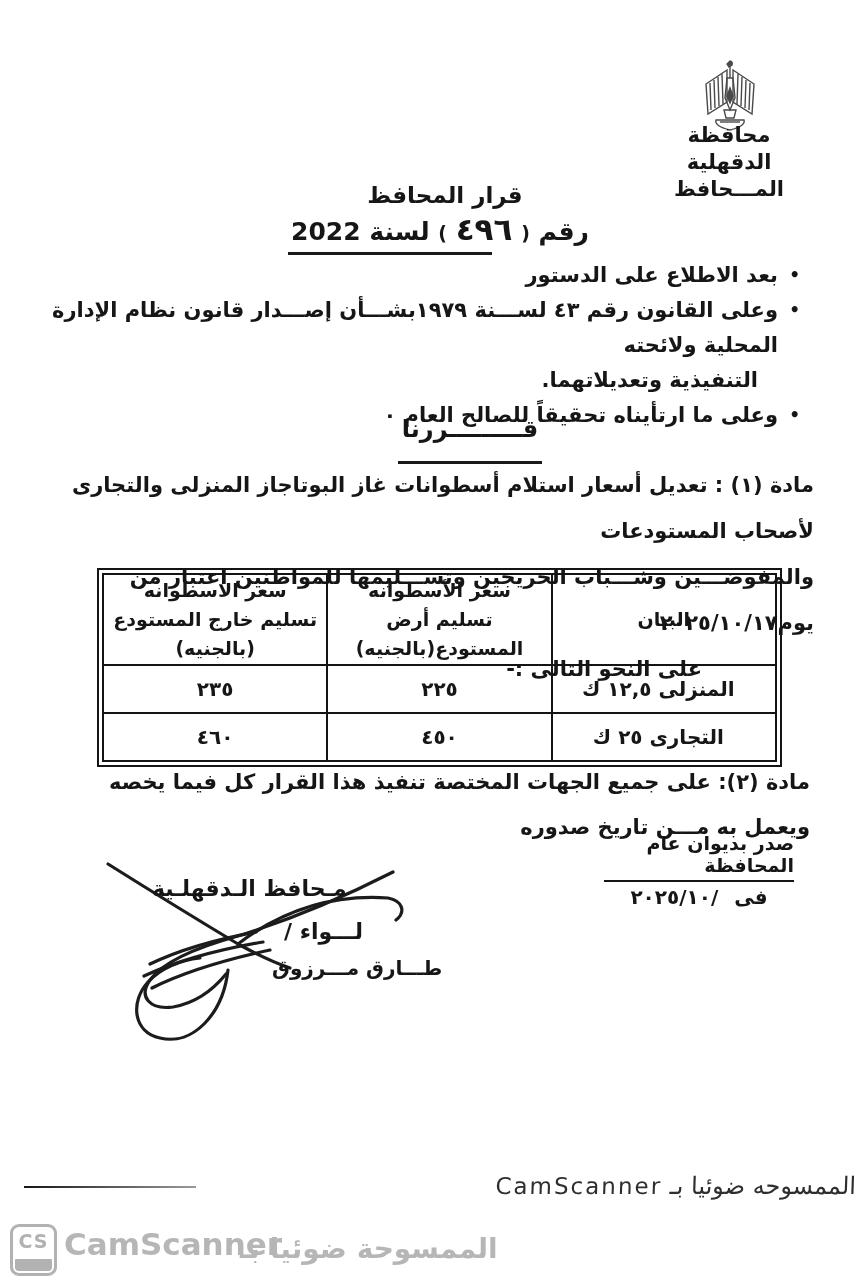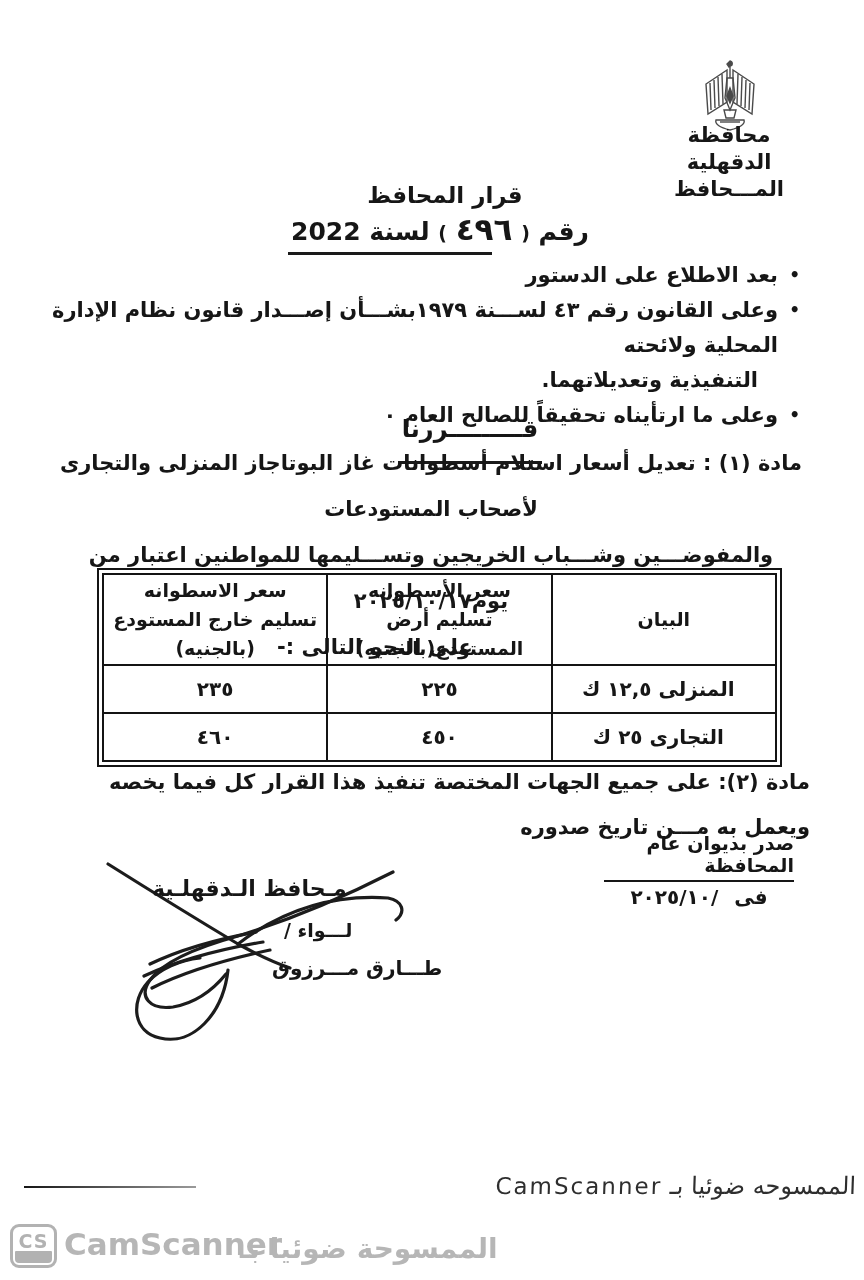--- a/index.html
+++ b/index.html
@@ -20,21 +20,21 @@
   .title-underline { position:absolute; top:252px; left:288px; width:204px; height:3px; background:#1a1a1a; }
   
   .preamble { position:absolute; top:258px; right:62px; width:762px; font-size:21px; }
   .p-item { position:relative; padding-right:24px; text-align:right; line-height:35px; }
   .p-item .bullet { position:absolute; right:2px; top:0; font-size:17px; }
   .p-line2 { margin-right:20px; }
   
   .decided { position:absolute; top:415px; left:0; width:100%; text-align:center; font-size:24px; }
   .decided .inner { display:inline-block; border-bottom:3px solid #1a1a1a; padding:0 4px 18px; transform:translateX(38px); }
   
-  .article1 { position:absolute; top:440px; right:50px; width:766px; font-size:21px; line-height:46px; text-align:center; }
+  .article1 { position:absolute; top:462px; right:50px; width:766px; font-size:21px; line-height:46px; text-align:right; }
   .article1 .line3 { margin-left:0; margin-right:112px; }
   .ltr-date { direction:ltr; unicode-bidi:isolate; }
   
   .table-wrap { position:absolute; top:568px; right:82px; width:685px; border:2px solid #141414; padding:3px; box-sizing:border-box; }
   table.gas { width:100%; border-collapse:collapse; border:2px solid #141414; table-layout:fixed; }
   table.gas th, table.gas td { border:2px solid #141414; }
   table.gas th { height:76px; font-size:19px; line-height:29px; font-weight:700; vertical-align:middle; }
   table.gas td { height:44px; font-size:20px; text-align:center; vertical-align:middle; }
   td.desc { text-align:right; padding-right:12px; font-size:21px; }
   thead th { border-bottom:5px double #141414; }
@@ -42,29 +42,29 @@
   .article2 { position:absolute; top:760px; right:54px; width:760px; font-size:21px; line-height:45px; text-align:right; }
   .article2 .line2 { margin-right:170px; }
   
   .issued { position:absolute; top:832px; right:70px; width:190px; text-align:right; font-size:19px; }
   .issued .l1 { display:inline-block; border-bottom:2px solid #161616; padding-bottom:4px; }
   .issued .l2 { display:flex; justify-content:center; gap:16px; margin-top:3px; font-size:20px; }
   
   .signature { position:absolute; top:852px; left:88px; width:334px; height:212px; }
   .sig-svg { position:absolute; inset:0; }
   .sig-title { position:absolute; top:24px; left:64px; font-size:22px; white-space:nowrap; }
-  .sig-rank  { position:absolute; top:67px; left:196px; font-size:19px; white-space:nowrap; }
+  .sig-rank  { position:absolute; top:67px; left:196px; font-size:22px; white-space:nowrap; }
   .sig-name  { position:absolute; top:104px; left:184px; font-size:20px; white-space:nowrap; }
   
   .hand-wm { position:absolute; top:1172px; right:8px; width:356px; font-weight:400; font-size:24px; color:#2e2e2e; transform:skewX(-2deg); letter-spacing:1px; white-space:nowrap; }
   .hand-wm .brand { font-size:23px; letter-spacing:2px; }
   
   .artifact { position:absolute; top:1186px; left:24px; width:172px; height:2px; background:linear-gradient(to right,#161616,#9a9a9a); }
   
-  .footer-logo { position:absolute; left:10px; top:1224px; width:47px; height:44px; border:3px solid #b2b2b2; border-radius:9px; box-sizing:border-box; direction:ltr; }
+  .footer-logo { position:absolute; left:10px; top:1224px; width:47px; height:52px; border:3px solid #b2b2b2; border-radius:9px; box-sizing:border-box; direction:ltr; }
   .footer-logo .cs { position:absolute; top:2px; left:0; width:100%; text-align:center; font-size:19px; line-height:24px; color:#b2b2b2; letter-spacing:1px; }
   .footer-logo .fold { position:absolute; left:2px; right:2px; bottom:2px; height:12px; background:#b2b2b2; border-radius:1px 1px 4px 4px; }
   .footer-brand { position:absolute; left:64px; top:1226px; font-size:31px; color:#b6b6b6; direction:ltr; }
   .footer-arabic { position:absolute; left:240px; top:1232px; font-size:28px; color:#b6b6b6; }
 </style>
 </head>
 <body>
 
 <div class="page">
 

